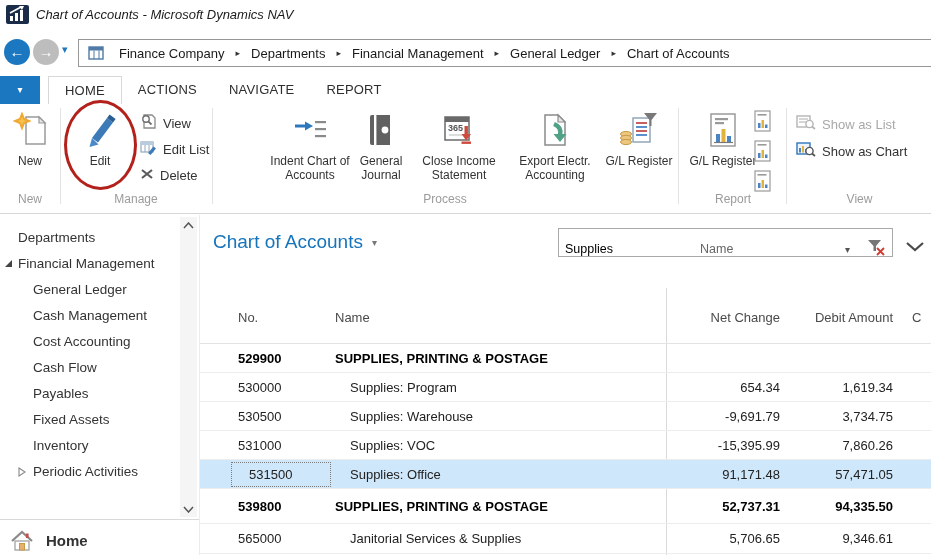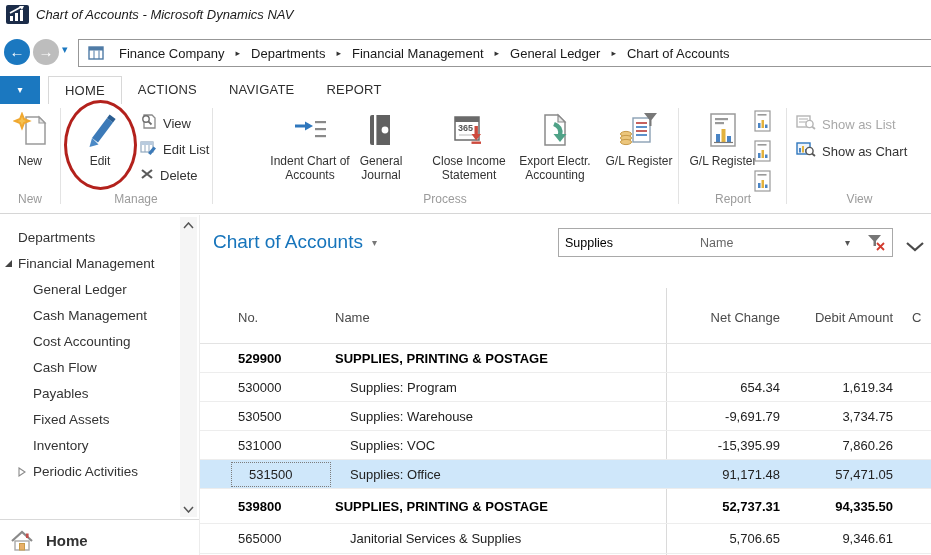--- a/index.html
+++ b/index.html
@@ -63,21 +63,21 @@
   .home-divider { position:absolute; left:0; top:304px; width:199px; height:1px; background:#d9d9d9; }
   .home-item { position:absolute; left:0; top:311px; width:199px; height:29px; display:flex; align-items:center; }
   .home-icon { margin-left:10px; display:inline-flex; }
   .home-label { margin-left:12px; font-size:15px; font-weight:bold; color:#333; }
 
   
   .content { position:absolute; left:200px; top:215px; width:731px; height:340px; background:#fff; }
   .page-title { position:absolute; left:13px; top:16px; font-size:19px; color:#1674bb; }
   .title-caret { font-size:10px; color:#777; margin-left:9px; vertical-align:2px; }
   .searchbox { position:absolute; left:358px; top:13px; width:335px; height:29px; border:1px solid #a9a9a9;
-               display:flex; align-items:center; background:#fff; }
+               display:flex; align-items:flex-end; background:#fff; }
   .search-input { width:132px; border:none; outline:none; padding:0 6px; font-size:12.5px; color:#000;
                   font-family:"Liberation Sans","DejaVu Sans",sans-serif; }
   .sb-div { width:1px; background:#c4c4c4; }
   .filter-col { flex:1; display:flex; align-items:center; justify-content:space-between;
                 padding:0 8px; font-size:12.5px; color:#666; }
   .fc-caret { color:#555; font-size:10px; }
   .funnel-btn { width:33px; display:flex; align-items:center; justify-content:center; }
   .header-chevron { position:absolute; left:706px; top:23px; }
 
   
@@ -245,21 +245,21 @@
       <div class="bicon">
         <svg width="28" height="34" viewBox="0 0 28 34">
           <path d="M5 2 h18 v30 h-18 a2 2 0 0 1 -2 -2 v-26 a2 2 0 0 1 2 -2 z" fill="#616161"></path>
           <rect x="7" y="2" width="2.4" height="30" fill="#fff"></rect>
           <circle cx="18" cy="17" r="3.4" fill="#fff"></circle>
         </svg>
       </div>
       <div class="blabel">General Journal</div>
     </div>
 
-    <div class="bigbtn" style="left:424px; width:90px;">
+    <div class="bigbtn" style="left:414px; width:90px;">
       <div class="bicon">
         <svg width="32" height="32" viewBox="0 0 32 32">
           <rect x="2" y="3" width="24" height="23" fill="#fff" stroke="#6a6a6a" stroke-width="1.5"></rect>
           <rect x="2" y="3" width="24" height="5" fill="#6a6a6a"></rect>
           <text x="5" y="17" font-size="9" font-weight="bold" fill="#555" font-family="Liberation Sans, DejaVu Sans, sans-serif">365</text>
           <line x1="6" y1="21" x2="22" y2="21" stroke="#bbb" stroke-width="1"></line>
           <rect x="21.5" y="12" width="3.4" height="9" fill="#cd4a3d"></rect>
           <polygon points="18.5,20 28,20 23.2,26.5" fill="#cd4a3d"></polygon>
           <rect x="18.5" y="27.5" width="9.5" height="2.4" fill="#cd4a3d"></rect>
         </svg>

